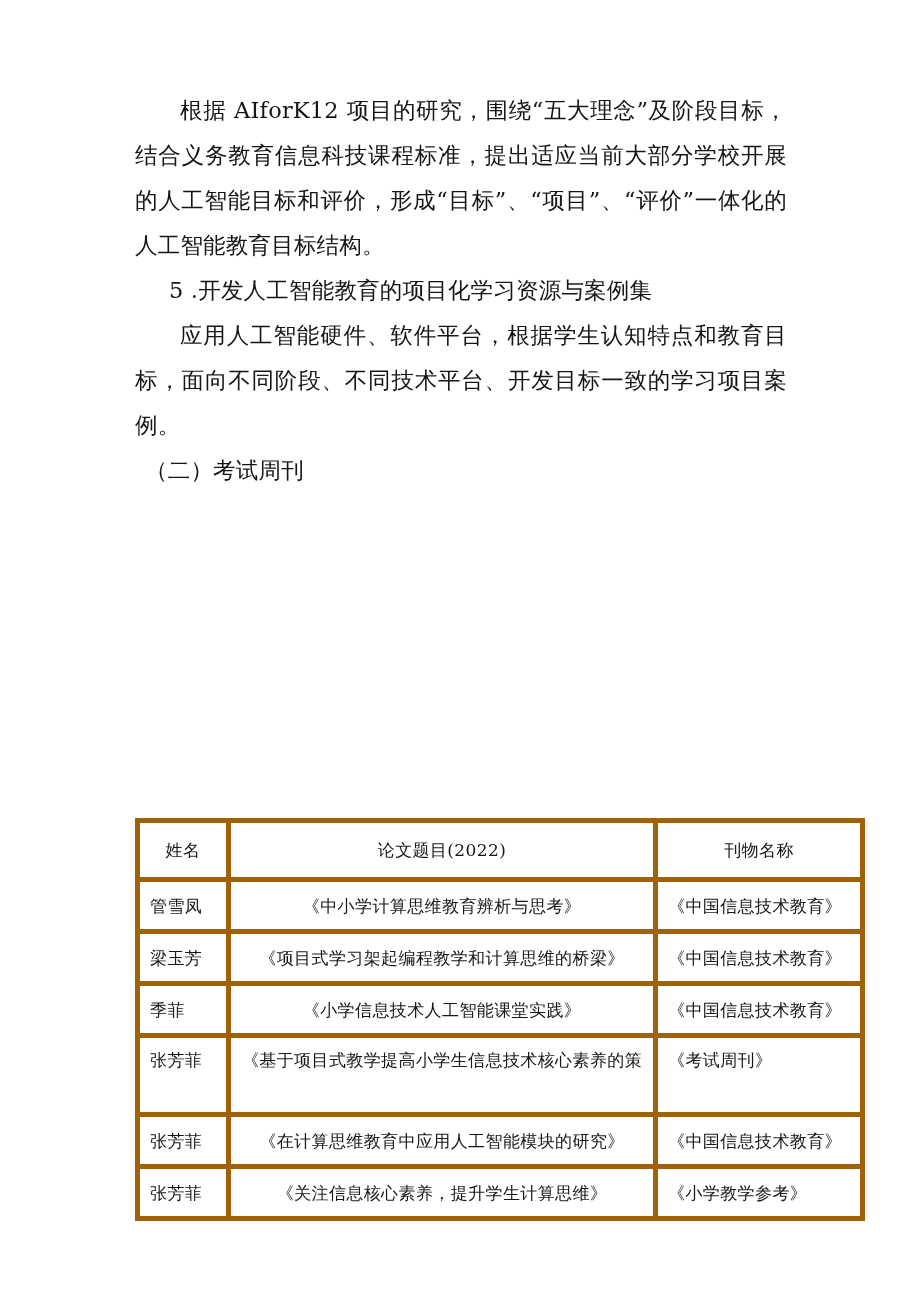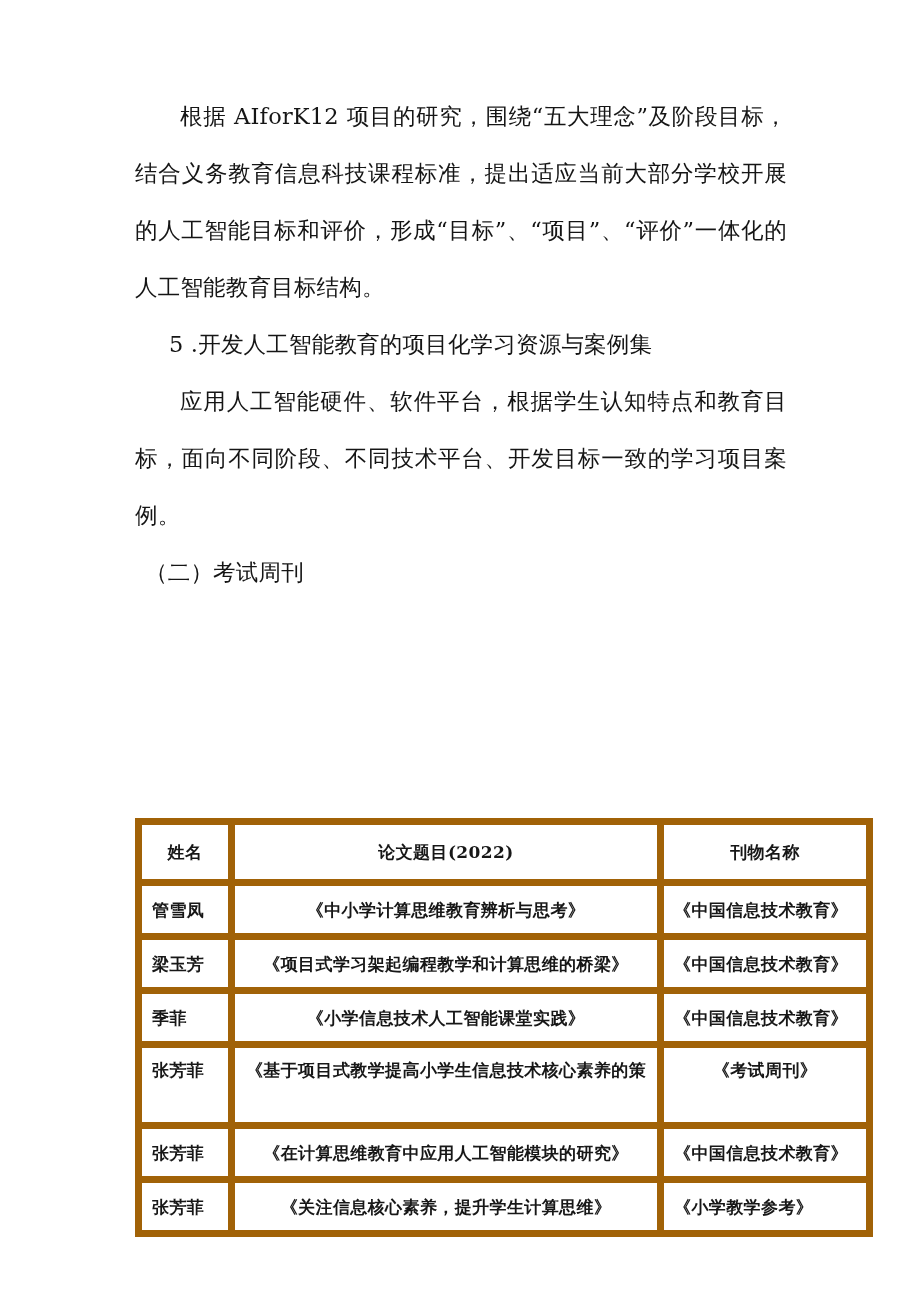--- a/index.html
+++ b/index.html
@@ -30,21 +30,21 @@
   .content {
     position: absolute;
     left: 135px;
     top: 88px;
     width: 652px;
   }
 
   
   .para {
     font-size: 22.5px;
-    line-height: 57px;
+    line-height: 45px;
     text-align: justify;
     text-justify: inter-ideograph;
     margin: 0;
     letter-spacing: 0.2px;
     color: #151515;
   }
   .para.indent2 { text-indent: 45px; }
   .para.indent-sm { text-indent: 34px; }
   .para.indent-tiny { text-indent: 10px; }
   .para.last-line-left { text-align: left; }
@@ -57,39 +57,39 @@
     width: 650px;
   }
   table.paper-table {
     border-collapse: collapse;
     width: 650px;
     table-layout: fixed;
     font-family: "DejaVu Serif", "Liberation Serif", serif;
   }
   table.paper-table td,
   table.paper-table th {
-    border: 7px solid #a16207;
+    border: 5px solid #a16207;
     padding: 0 10px;
-    font-weight: bold;
+    font-weight: normal;
     font-size: 17px;
     color: #171717;
     vertical-align: middle;
     line-height: 24px;
     letter-spacing: 0.4px;
     overflow: hidden;
     white-space: nowrap;
   }
   .col-name   { width: 66px; }
   .col-title  { width: 402px; }
   .col-journal{ width: 182px; }
 
   thead td { text-align: center; height: 54px; }
   tbody td { height: 47px; }
   tbody tr.tall td { height: 64px; vertical-align: top; padding-top: 10px; }
-  tbody tr.tall td.col-journal-cell { vertical-align: top; padding-top: 10px; text-align: center; }
+  tbody tr.tall td.col-journal-cell { vertical-align: top; padding-top: 10px; }
 
   td.name-cell { text-align: left; padding-left: 8px; }
   td.title-cell { text-align: center; padding-left: 14px; }
   td.journal-cell { text-align: left; padding-left: 14px; }
 
   .hdr-center { text-align: center; }
 
   
   .scan {
     filter: none;

